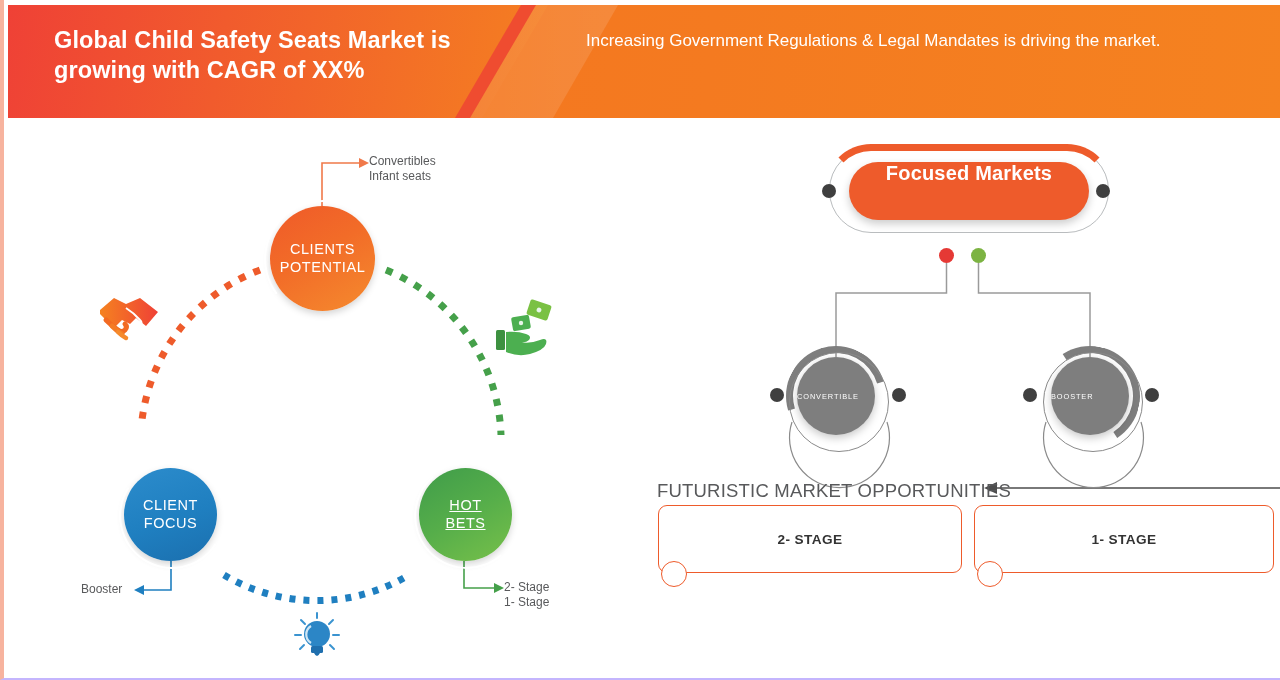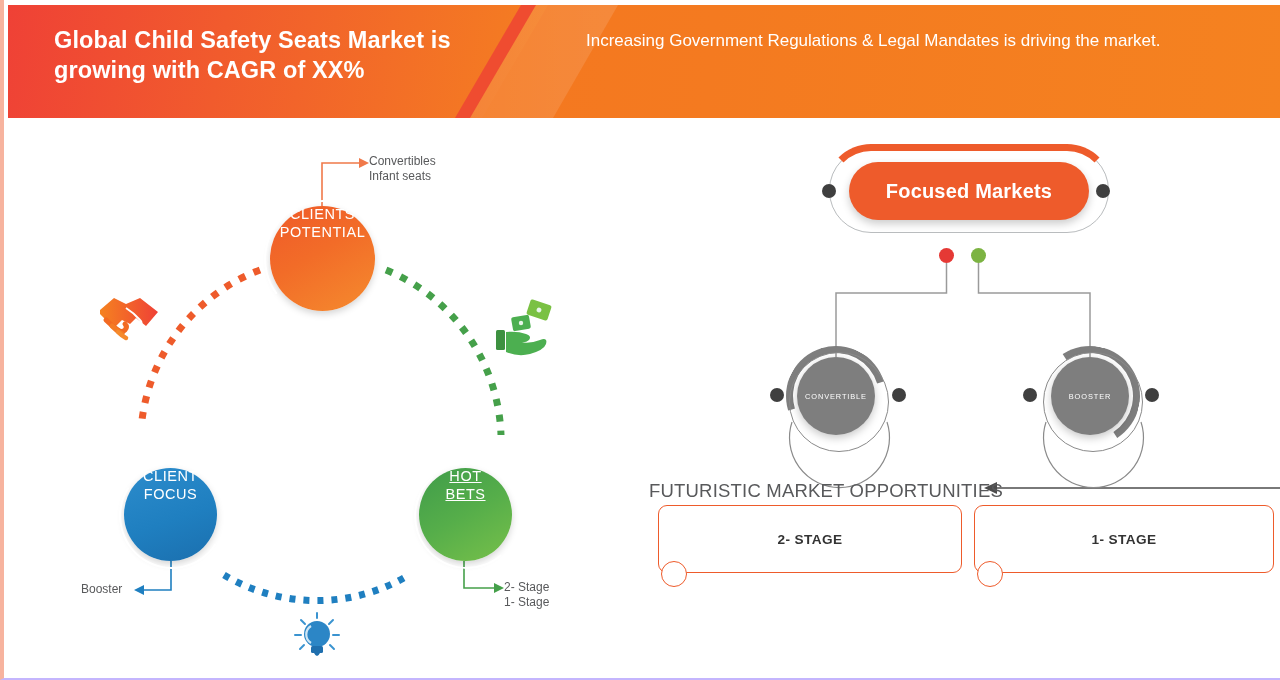--- a/index.html
+++ b/index.html
@@ -22,21 +22,21 @@
             background:linear-gradient(90deg,rgba(255,255,255,0) 0%,rgba(255,255,255,.14) 55%,rgba(255,255,255,0) 100%);
             clip-path:polygon(528px 0,610px 0,545px 113px,462px 113px);}
 
   #hdr-title{position:absolute;left:46px;top:20px;width:480px;color:#fff;
              font-size:23.5px;font-weight:bold;line-height:1.28;letter-spacing:.1px;}
   #hdr-sub{position:absolute;left:578px;top:24px;width:660px;color:#fff;
            font-size:17px;font-weight:400;line-height:1.42;}
 
   
   #wheel{position:absolute;left:60px;top:130px;width:560px;height:545px;}
-  .node{position:absolute;border-radius:50%;display:flex;align-items:flex-start;justify-content:center;
+  .node{position:absolute;border-radius:50%;display:flex;align-items:center;justify-content:center;
         text-align:center;color:#fff;font-size:14.5px;line-height:1.24;letter-spacing:.55px;
         box-shadow:0 3px 7px rgba(0,0,0,.17);}
   #node-clients{left:206px;top:76px;width:105px;height:105px;
                 background:linear-gradient(150deg,#ef5a29 0%,#f26c28 45%,#f58b2e 100%);}
   #node-focus{left:60px;top:338px;width:93px;height:93px;
               background:linear-gradient(160deg,#2c8ccc 0%,#1f7fc0 55%,#1b6fae 100%);}
   #node-hot{left:355px;top:338px;width:93px;height:93px;
             background:linear-gradient(150deg,#3f9c4a 0%,#56ae4a 50%,#77c04a 100%);text-decoration:underline;}
   .node-ring{position:absolute;border-radius:50%;border:2.5px solid #fff;pointer-events:none;}
   #ring-clients{left:200px;top:70px;width:114px;height:114px;
@@ -53,48 +53,48 @@
 
   
   #right{position:absolute;left:640px;top:130px;width:640px;height:545px;}
 
   #pill-track{position:absolute;left:185px;top:18px;width:280px;height:85px;border-radius:42px;
               border:1.4px solid #b9bcbe;background:#fff;box-sizing:border-box;}
   #pill-arc{position:absolute;left:181px;top:14px;width:288px;height:93px;border-radius:46px;
             border:7px solid #ee5b2b;box-sizing:border-box;
             border-color:#ee5b2b transparent transparent transparent;}
   #pill{position:absolute;left:205px;top:32px;width:240px;height:58px;border-radius:29px;
-        background:#ee5b2b;display:flex;align-items:center;justify-content:center;
+        background:#ee5b2b;display:flex;justify-content:center;
         box-shadow:0 4px 8px rgba(0,0,0,.2);}
   #pill-label{color:#fff;font-size:20px;font-weight:bold;letter-spacing:.2px;}
   .kdot{position:absolute;width:14px;height:14px;border-radius:50%;background:#3f3f3f;}
   #kdot-l{left:178px;top:54px;}
   #kdot-r{left:452px;top:54px;}
 
   #dot-red{position:absolute;left:295px;top:118px;width:15px;height:15px;border-radius:50%;background:#e53935;}
   #dot-green{position:absolute;left:327px;top:118px;width:15px;height:15px;border-radius:50%;background:#7cb342;}
 
   .gnode{position:absolute;width:78px;height:78px;border-radius:50%;background:#7e7e7e;
-         display:flex;align-items:center;justify-content:center;color:#fff;
+         display:flex;align-items:center;color:#fff;
          font-size:7.4px;letter-spacing:.9px;box-shadow:0 3px 8px rgba(0,0,0,.22);}
   #gnode-conv{left:153px;top:227px;}
   #gnode-boost{left:407px;top:227px;}
   .gthin{position:absolute;width:98px;height:98px;border-radius:50%;border:1.2px solid #8a8a8a;}
   #gthin-conv{left:145px;top:222px;}
   #gthin-boost{left:399px;top:222px;}
   .garc{position:absolute;width:100px;height:100px;border-radius:50%;border:7px solid transparent;box-sizing:border-box;}
   #garc-conv{left:142px;top:216px;border-top-color:#7e7e7e;border-left-color:#7e7e7e;transform:rotate(28deg);}
   #garc-boost{left:396px;top:216px;border-top-color:#7e7e7e;border-right-color:#7e7e7e;transform:rotate(12deg);}
   #kdot-c1{left:126px;top:258px;}
   #kdot-c2{left:248px;top:258px;}
   #kdot-b1{left:379px;top:258px;}
   #kdot-b2{left:501px;top:258px;}
 
   
-  #fmo-title{position:absolute;left:5px;top:350px;color:#58595b;font-size:18.5px;letter-spacing:.2px;}
+  #fmo-title{position:absolute;left:13px;top:350px;color:#58595b;font-size:18.5px;letter-spacing:.2px;}
   .obox{position:absolute;top:375px;height:68px;border:1.6px solid #ee5b2b;border-radius:9px;background:#fff;
         display:flex;align-items:center;justify-content:center;box-sizing:border-box;}
   #obox-2{left:14px;width:304px;}
   #obox-1{left:330px;width:300px;}
   .obox-lbl{color:#333;font-size:13.6px;font-weight:bold;letter-spacing:.4px;}
   .ocirc{position:absolute;width:24px;height:24px;border-radius:50%;border:1.8px solid #ee5b2b;background:#fff;}
   #ocirc-2{left:17px;top:431px;}
   #ocirc-1{left:333px;top:431px;}
 </style>
 </head>

